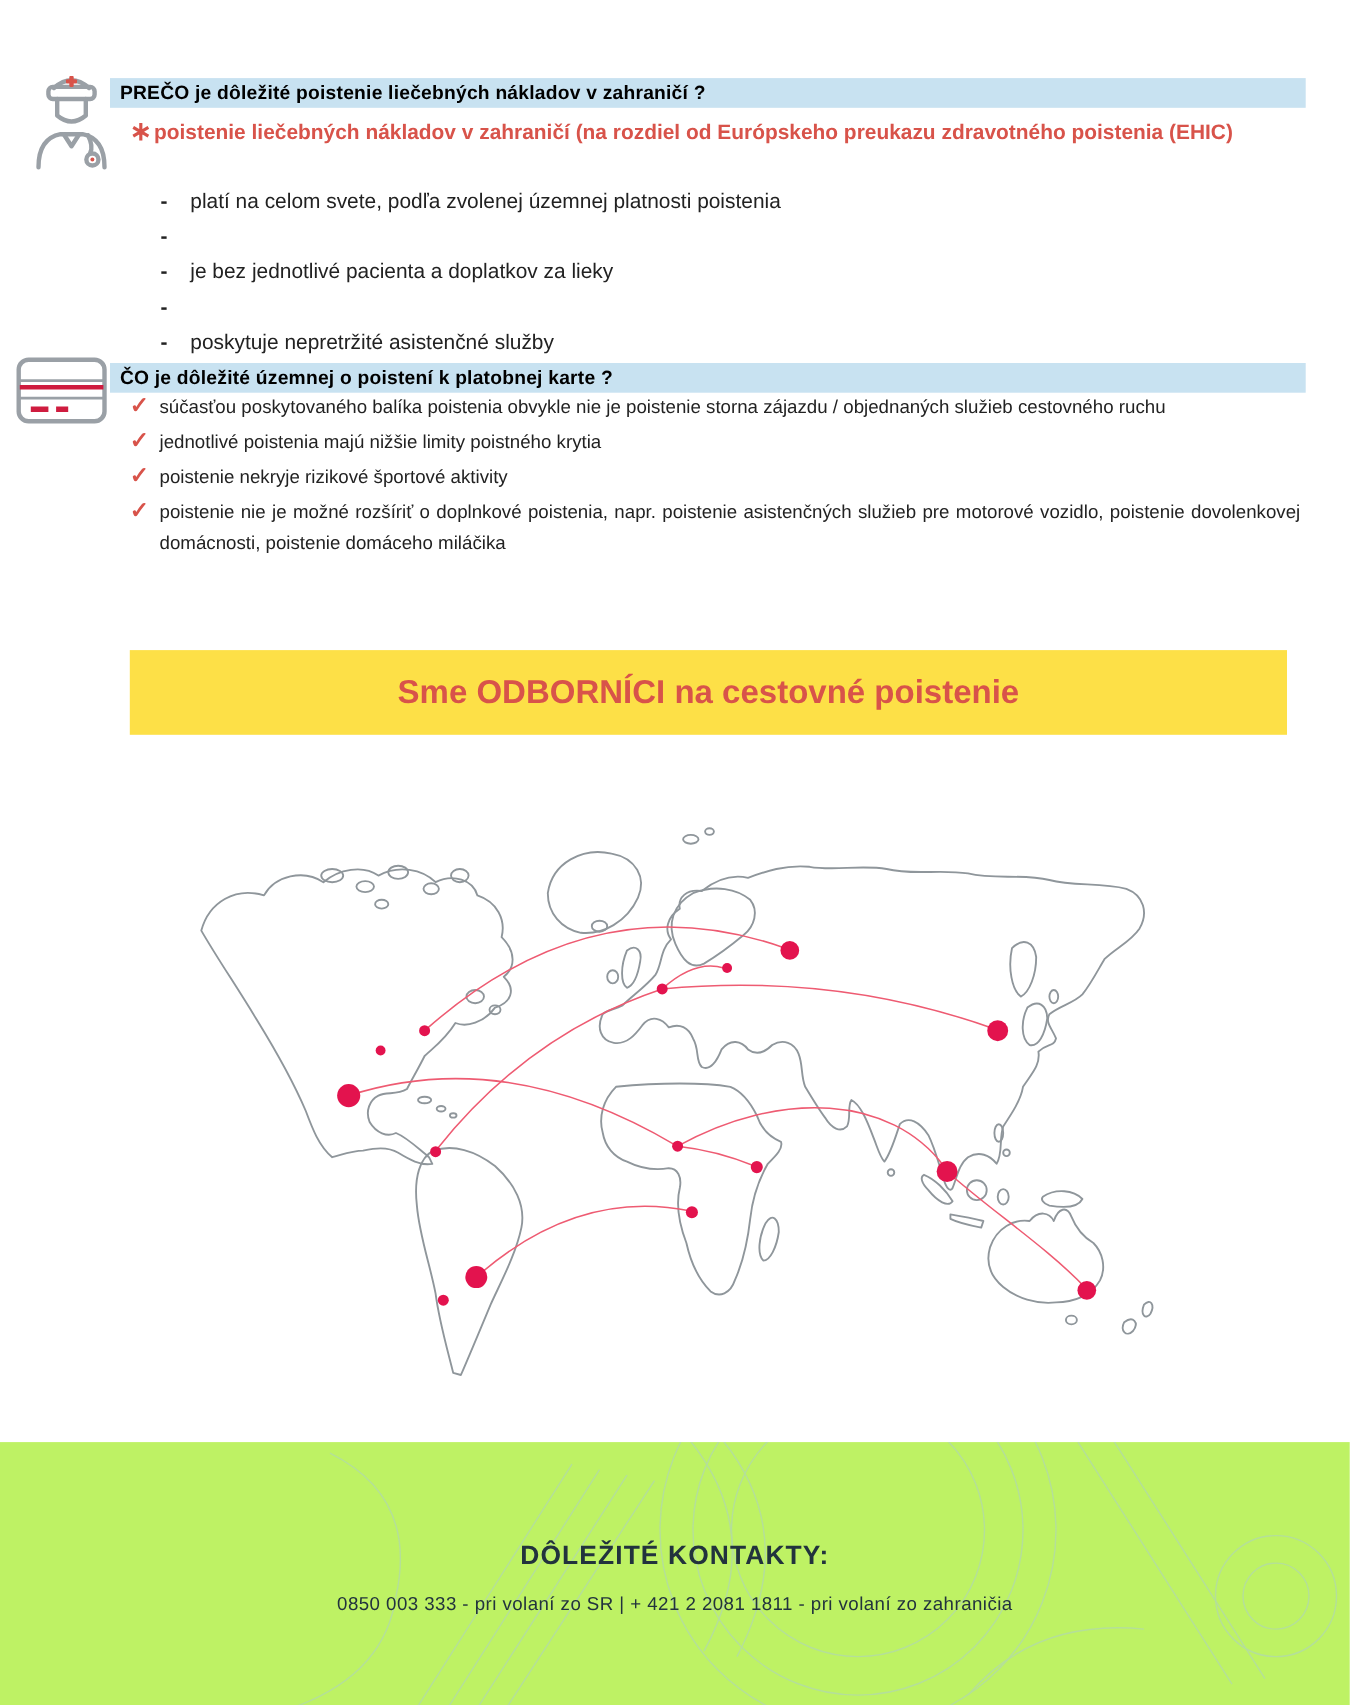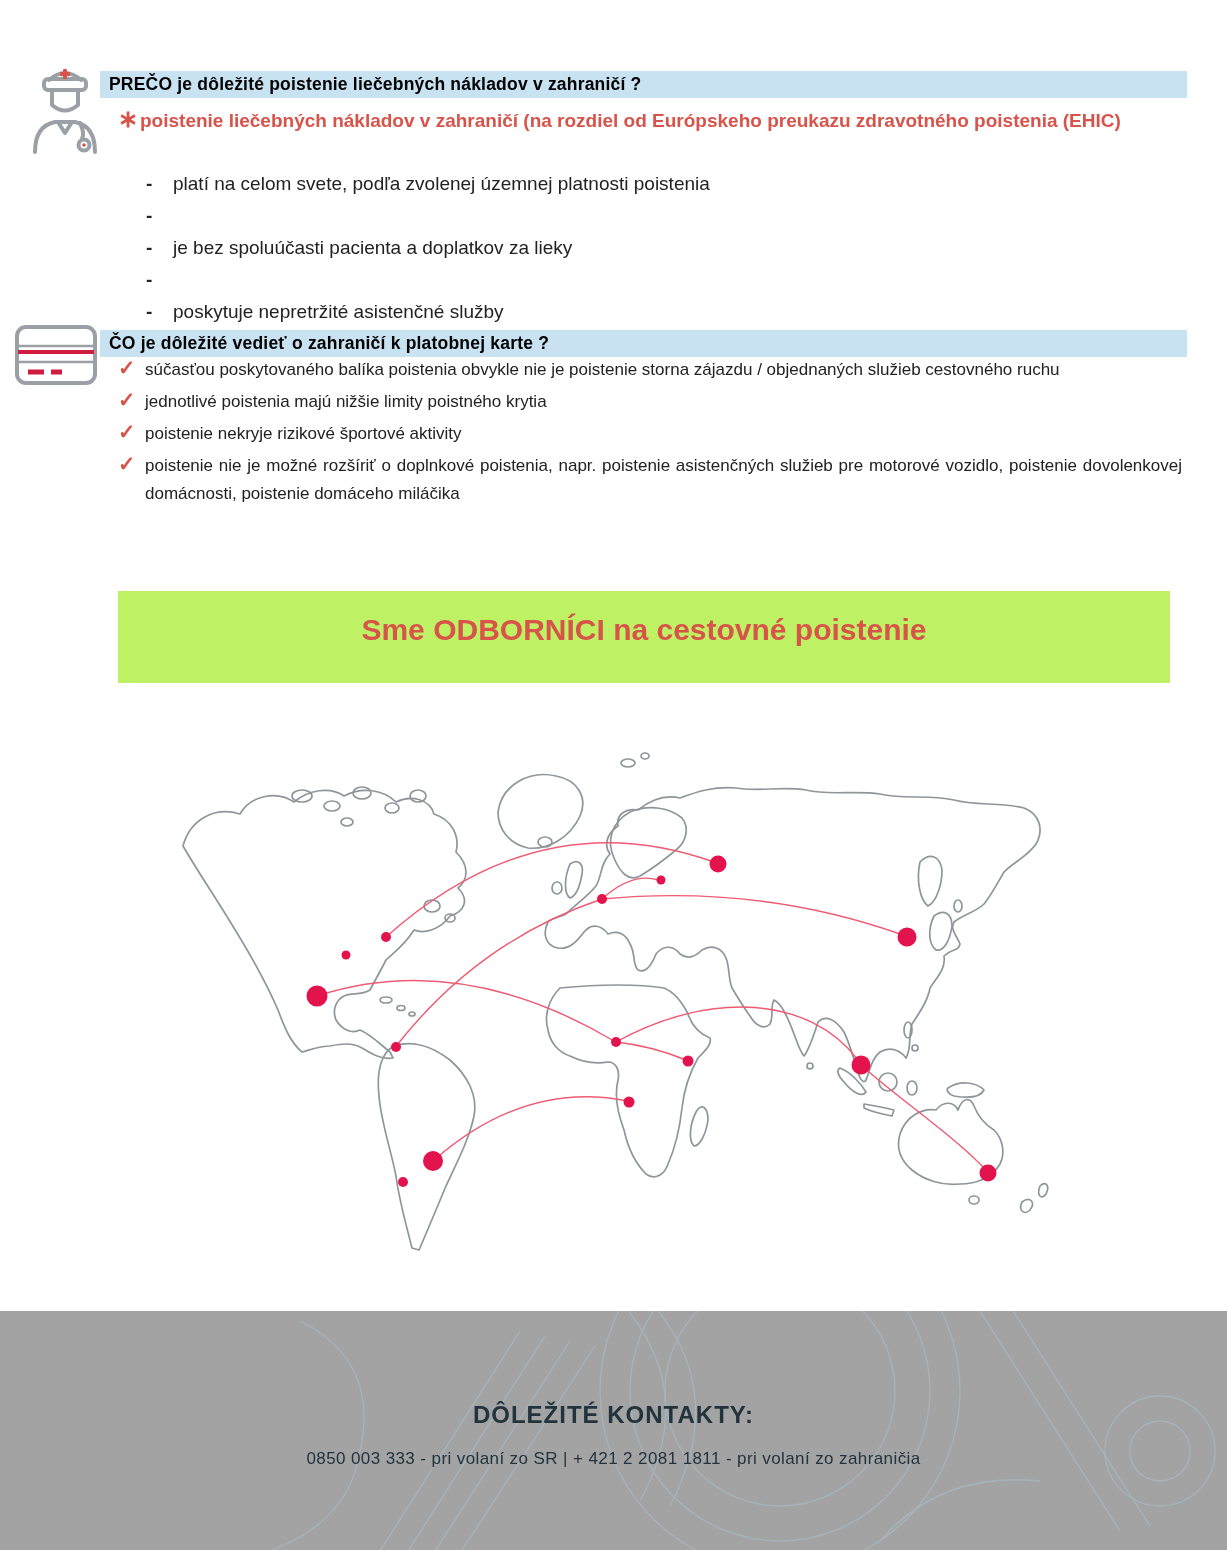--- a/index.html
+++ b/index.html
@@ -29,28 +29,28 @@
   .dash-item { display:flex; height:32px; align-items:center; font-size:19px; }
   .dash-item .dash { width:27px; font-weight:bold; color:#222; }
 
   
   #check-list { left:118px; top:356px; width:1064px; }
   .check-item { position:relative; margin-bottom:4px; }
   .check-item .check { position:absolute; left:0; top:0; color:#d8534a; font-size:21px; font-weight:bold; }
   .check-item p { margin-left:27px; font-size:17px; line-height:28px; text-align:justify; }
 
   
-  #banner { left:118px; top:591px; width:1052px; height:92px; background:#bef264;
+  #banner { left:118px; top:591px; width:1052px; height:77px; background:#fde047;
             text-align:center; line-height:77px; color:#d8534a; font-weight:bold; font-size:30px; }
 
   
   #map { left:150px; top:726px; }
 
   
-  #footer { left:0; top:1311px; width:1227px; height:239px; background:#a3a3a3; overflow:hidden; }
+  #footer { left:0; top:1311px; width:1227px; height:239px; background:#bef264; overflow:hidden; }
   #footer svg.watermark { position:absolute; left:0; top:-10px; }
   .f-line { position:absolute; width:100%; text-align:center; color:#22333d; }
   #f-title    { top:90px;  font-weight:bold; font-size:24px; letter-spacing:1px; }
   #f-contacts { top:138px; font-size:17px; letter-spacing:.4px; }
   #f-web      { top:175px; font-size:18px; letter-spacing:.4px; }
 </style>
 </head>
 <body>
 
 <div class="abs" id="doctor-icon">
@@ -82,21 +82,21 @@
 <div class="abs" id="dash-list">
   <div class="dash-item">
     <span class="dash">-</span>
     <span>platí na celom svete, podľa zvolenej územnej platnosti poistenia</span>
   </div>
   <div class="dash-item">
     <span class="dash">-</span>
   </div>
   <div class="dash-item">
     <span class="dash">-</span>
-    <span>je bez spoluúčasti pacienta a doplatkov za lieky</span>
+    <span>je bez jednotlivé pacienta a doplatkov za lieky</span>
   </div>
   <div class="dash-item">
     <span class="dash">-</span>
   </div>
   <div class="dash-item">
     <span class="dash">-</span>
     <span>poskytuje nepretržité asistenčné služby</span>
   </div>
 </div>
 
@@ -104,21 +104,21 @@
   <svg width="84" height="62" viewBox="0 0 84 62">
     <rect x="3" y="3" width="78" height="56" rx="9" fill="none" stroke="#9aa0a6" stroke-width="4"></rect>
     <line x1="3" y1="22" x2="81" y2="22" stroke="#9aa0a6" stroke-width="2.5"></line>
     <line x1="4" y1="28" x2="80" y2="28" stroke="#cf1c3f" stroke-width="4"></line>
     <line x1="3" y1="38" x2="81" y2="38" stroke="#9aa0a6" stroke-width="2.5"></line>
     <line x1="14" y1="48" x2="30" y2="48" stroke="#cf1c3f" stroke-width="5"></line>
     <line x1="37" y1="48" x2="48" y2="48" stroke="#cf1c3f" stroke-width="5"></line>
   </svg>
 </div>
 
-<div class="bar" id="bar2">ČO je dôležité vedieť o zahraničí k platobnej karte ?</div>
+<div class="bar" id="bar2">ČO je dôležité územnej o poistení k platobnej karte ?</div>
 
 <div class="abs" id="check-list">
   <div class="check-item">
     <span class="check">✓</span>
     <p>súčasťou poskytovaného balíka poistenia obvykle nie je poistenie storna zájazdu / objednaných služieb cestovného ruchu</p>
   </div>
   <div class="check-item">
     <span class="check">✓</span>
     <p>jednotlivé poistenia majú nižšie limity poistného krytia</p>
   </div>

